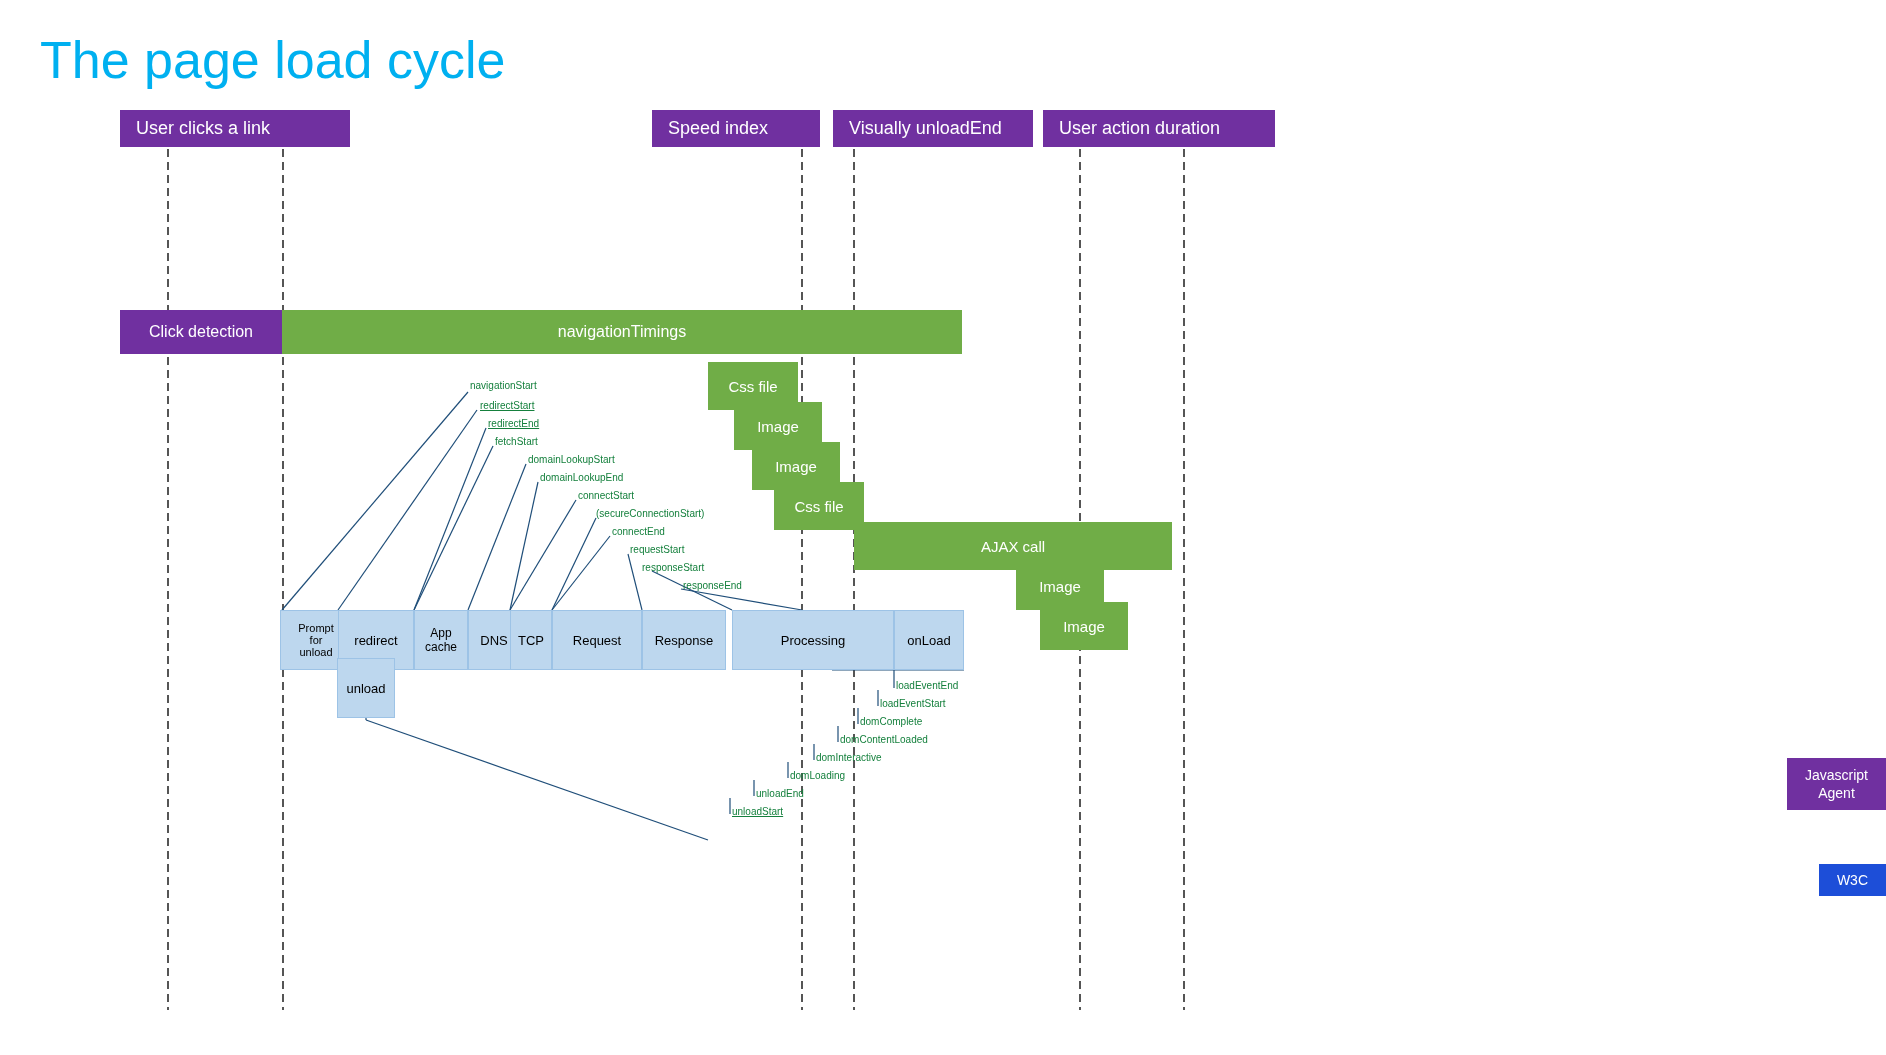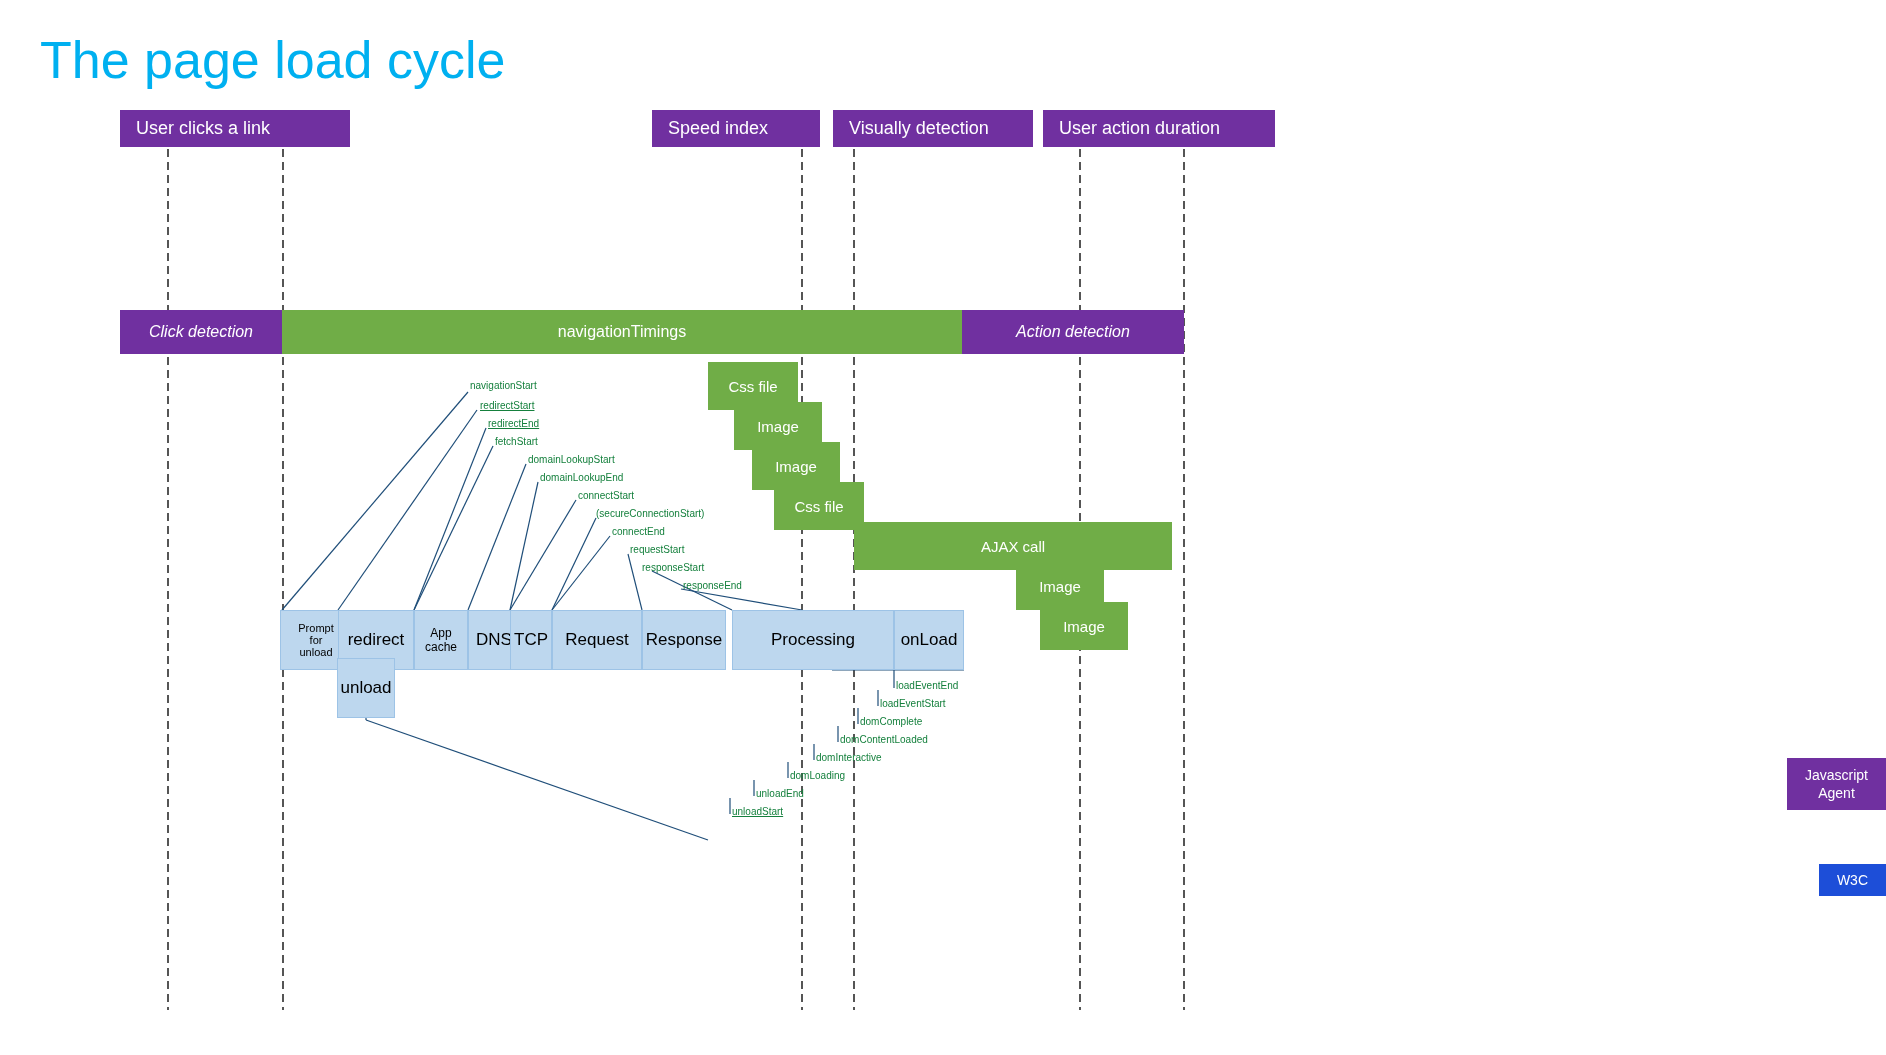--- a/index.html
+++ b/index.html
@@ -37,34 +37,34 @@
     .main-bar {
       position: absolute;
       top: 200px;
       height: 44px;
       display: flex;
       align-items: center;
       justify-content: center;
       color: #fff;
       font-size: 16px;
     }
-    .main-bar.purple { background: #7030a0; font-style: italic; }
+    .main-bar.purple { background: #7030a0; }
     .main-bar.green { background: #70ad47; }
     
     .phase-box {
       position: absolute;
       top: 500px;
       height: 60px;
       display: flex;
       align-items: center;
       justify-content: center;
       background: #bdd7ee;
       border: 1px solid #9dc3e6;
       color: #000;
-      font-size: 17px;
+      font-size: 13px;
       text-align: center;
     }
     
     .resource-box {
       position: absolute;
       padding: 24px 16px;
       color: #fff;
       font-size: 15px;
       background: #70ad47;
       display: flex;
@@ -155,26 +155,25 @@
     <line x1="714" y1="686" x2="714" y2="670" stroke="#1f4e79" stroke-width="1.2"></line>
 
     <line x1="690" y1="704" x2="690" y2="688" stroke="#1f4e79" stroke-width="1.2"></line>
 
     <line x1="326" y1="595" x2="326" y2="610" stroke="#1f4e79" stroke-width="1.2"></line>
     <line x1="326" y1="610" x2="668" y2="730" stroke="#1f4e79" stroke-width="1.2"></line>
   </svg>
 
   <div class="phase-label" style="left:80px; width:230px;">User clicks a link</div>
   <div class="phase-label" style="left:612px; width:168px;">Speed index</div>
-  <div class="phase-label" style="left:793px; width:200px;">Visually detection</div>
+  <div class="phase-label" style="left:793px; width:200px;">Visually unloadEnd</div>
   <div class="phase-label" style="left:1003px; width:232px;">User action duration</div>
 
   <div class="main-bar purple" style="left:80px; width:162px; top:200px;">Click detection</div>
   <div class="main-bar green" style="left:242px; width:680px; top:200px;">navigationTimings</div>
-  <div class="main-bar purple" style="left:922px; width:222px; top:200px;">Action detection</div>
 
   <div class="phase-box" style="left:240px; width:72px; top:500px; white-space:pre-line; font-size:11px;">Prompt
 for
 unload</div>
   <div class="phase-box" style="left:298px; width:76px; top:500px;">redirect</div>
   <div class="phase-box" style="left:374px; width:54px; top:500px; font-size:12px; white-space:pre-line;">App
 cache</div>
   <div class="phase-box" style="left:428px; width:52px; top:500px;">DNS</div>
   <div class="phase-box" style="left:470px; width:42px; top:500px;">TCP</div>
   <div class="phase-box" style="left:512px; width:90px; top:500px;">Request</div>

